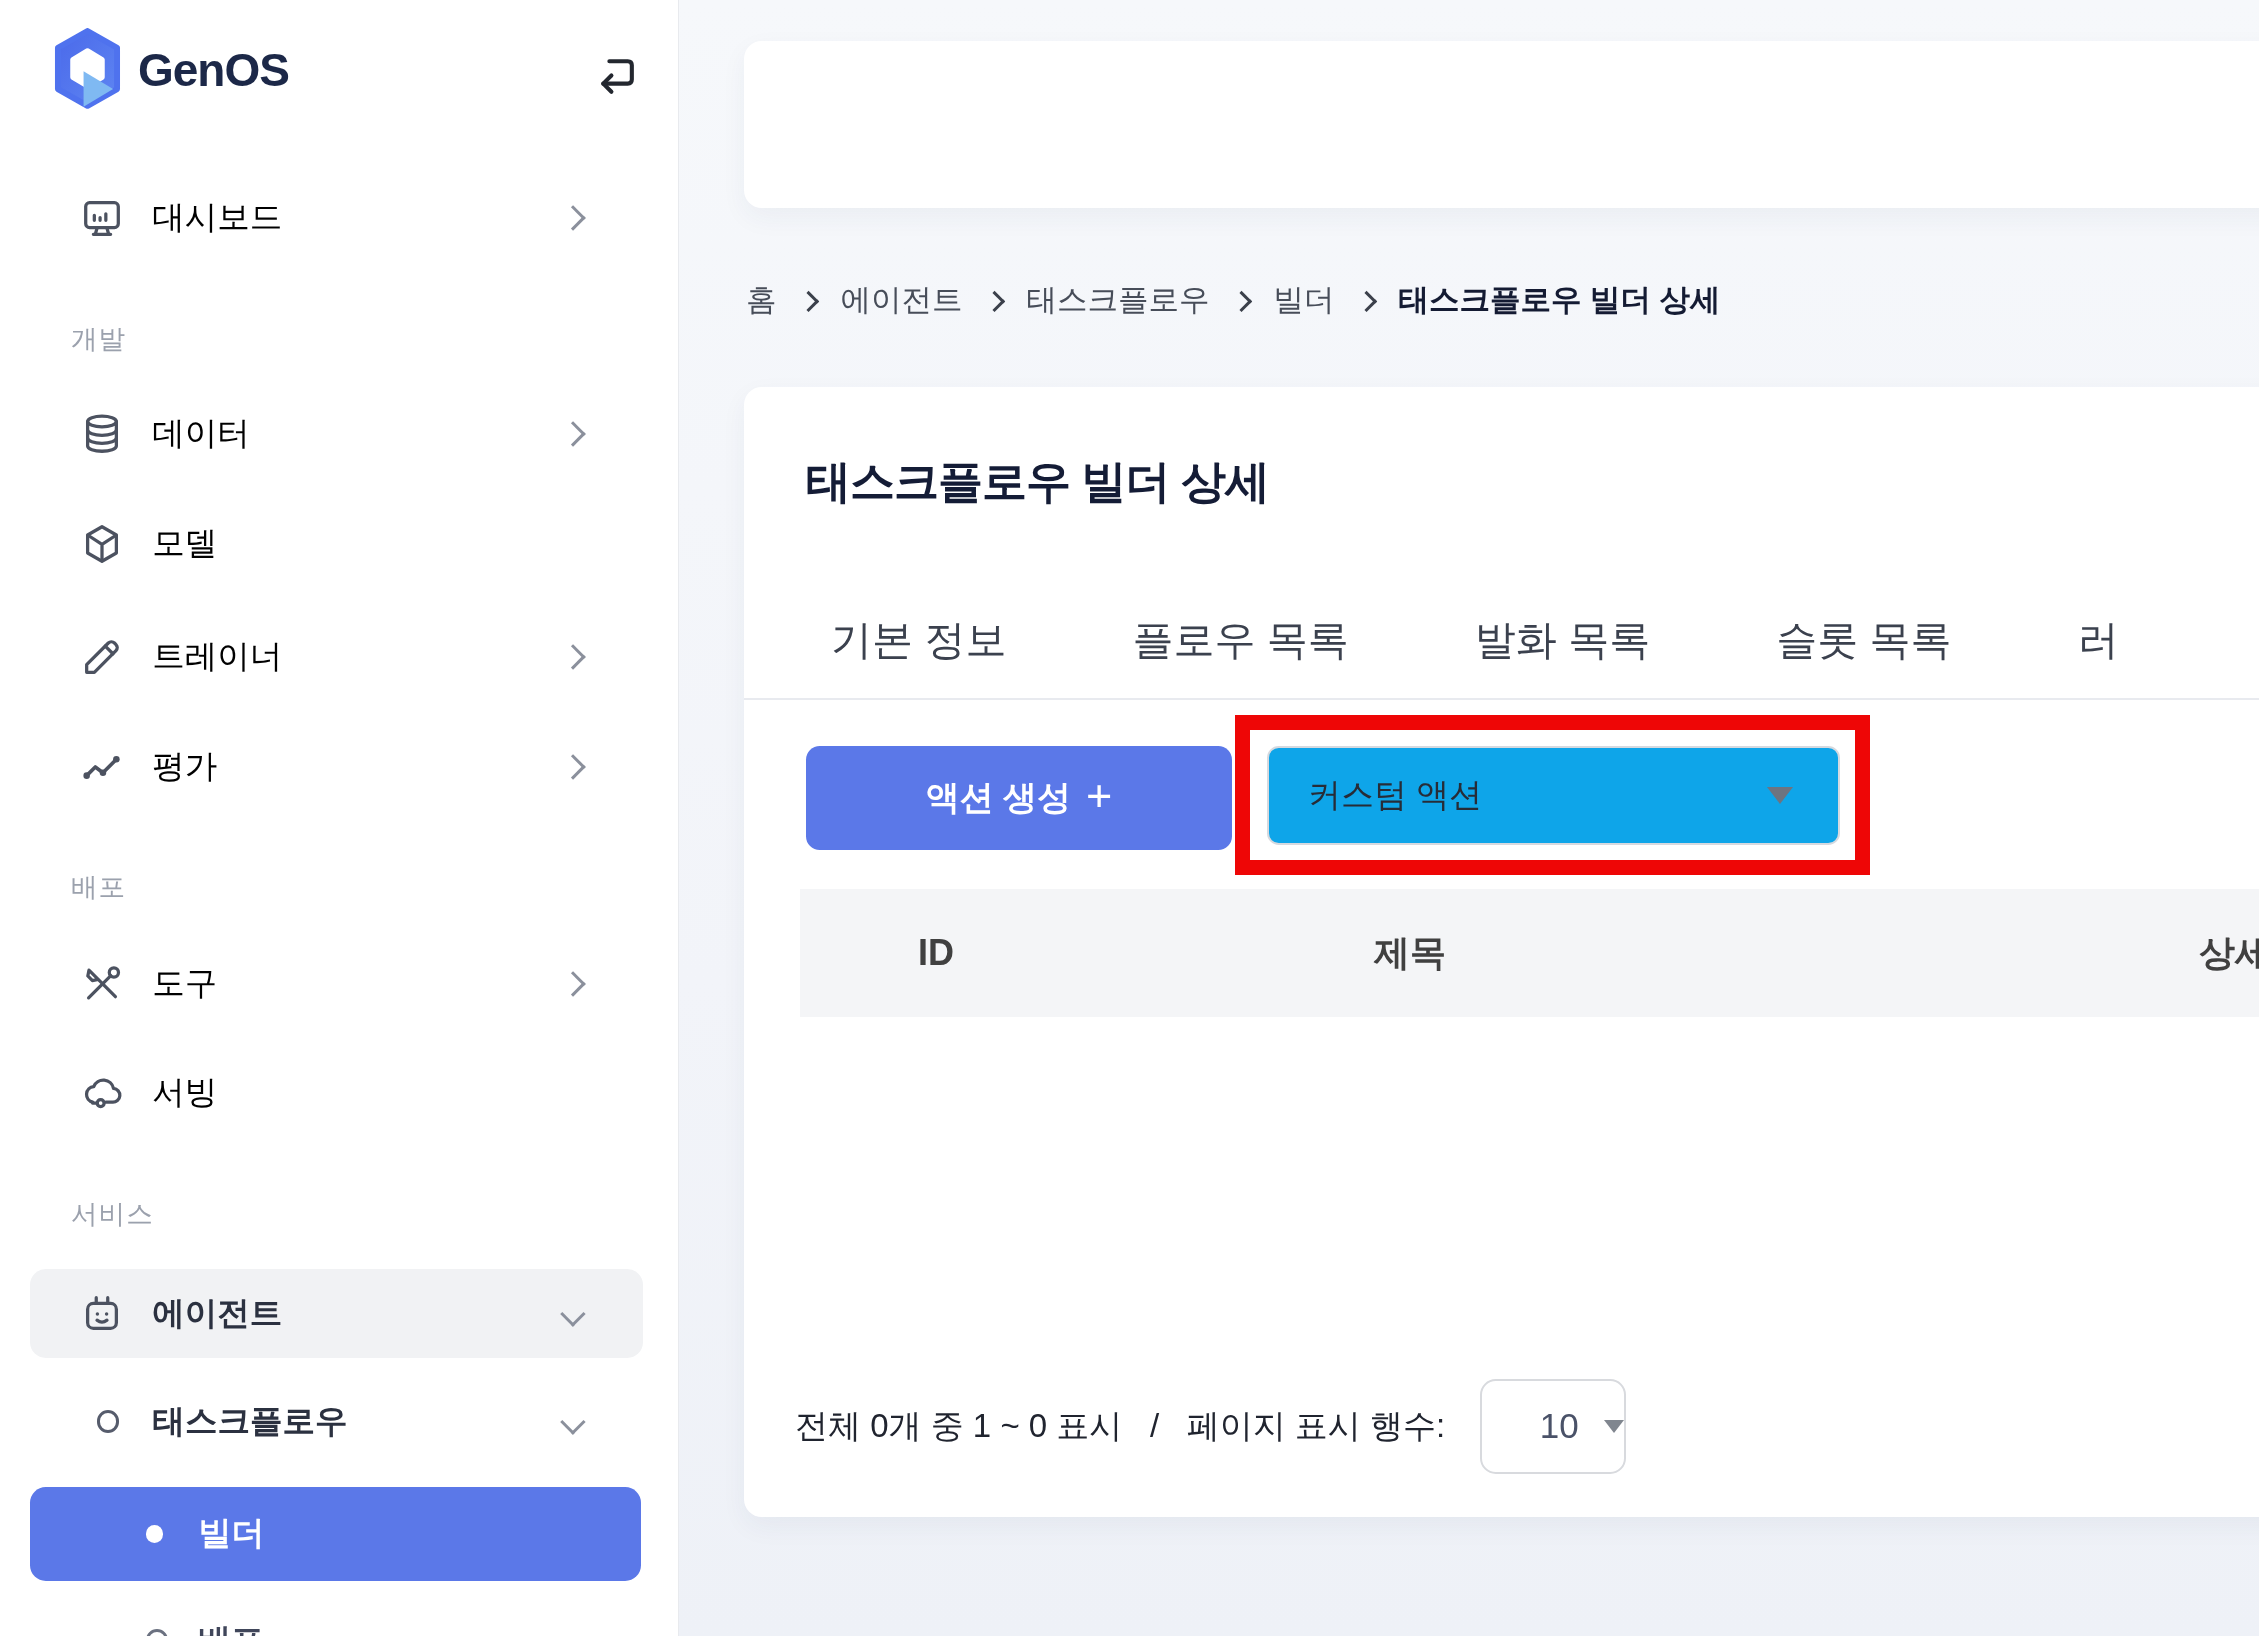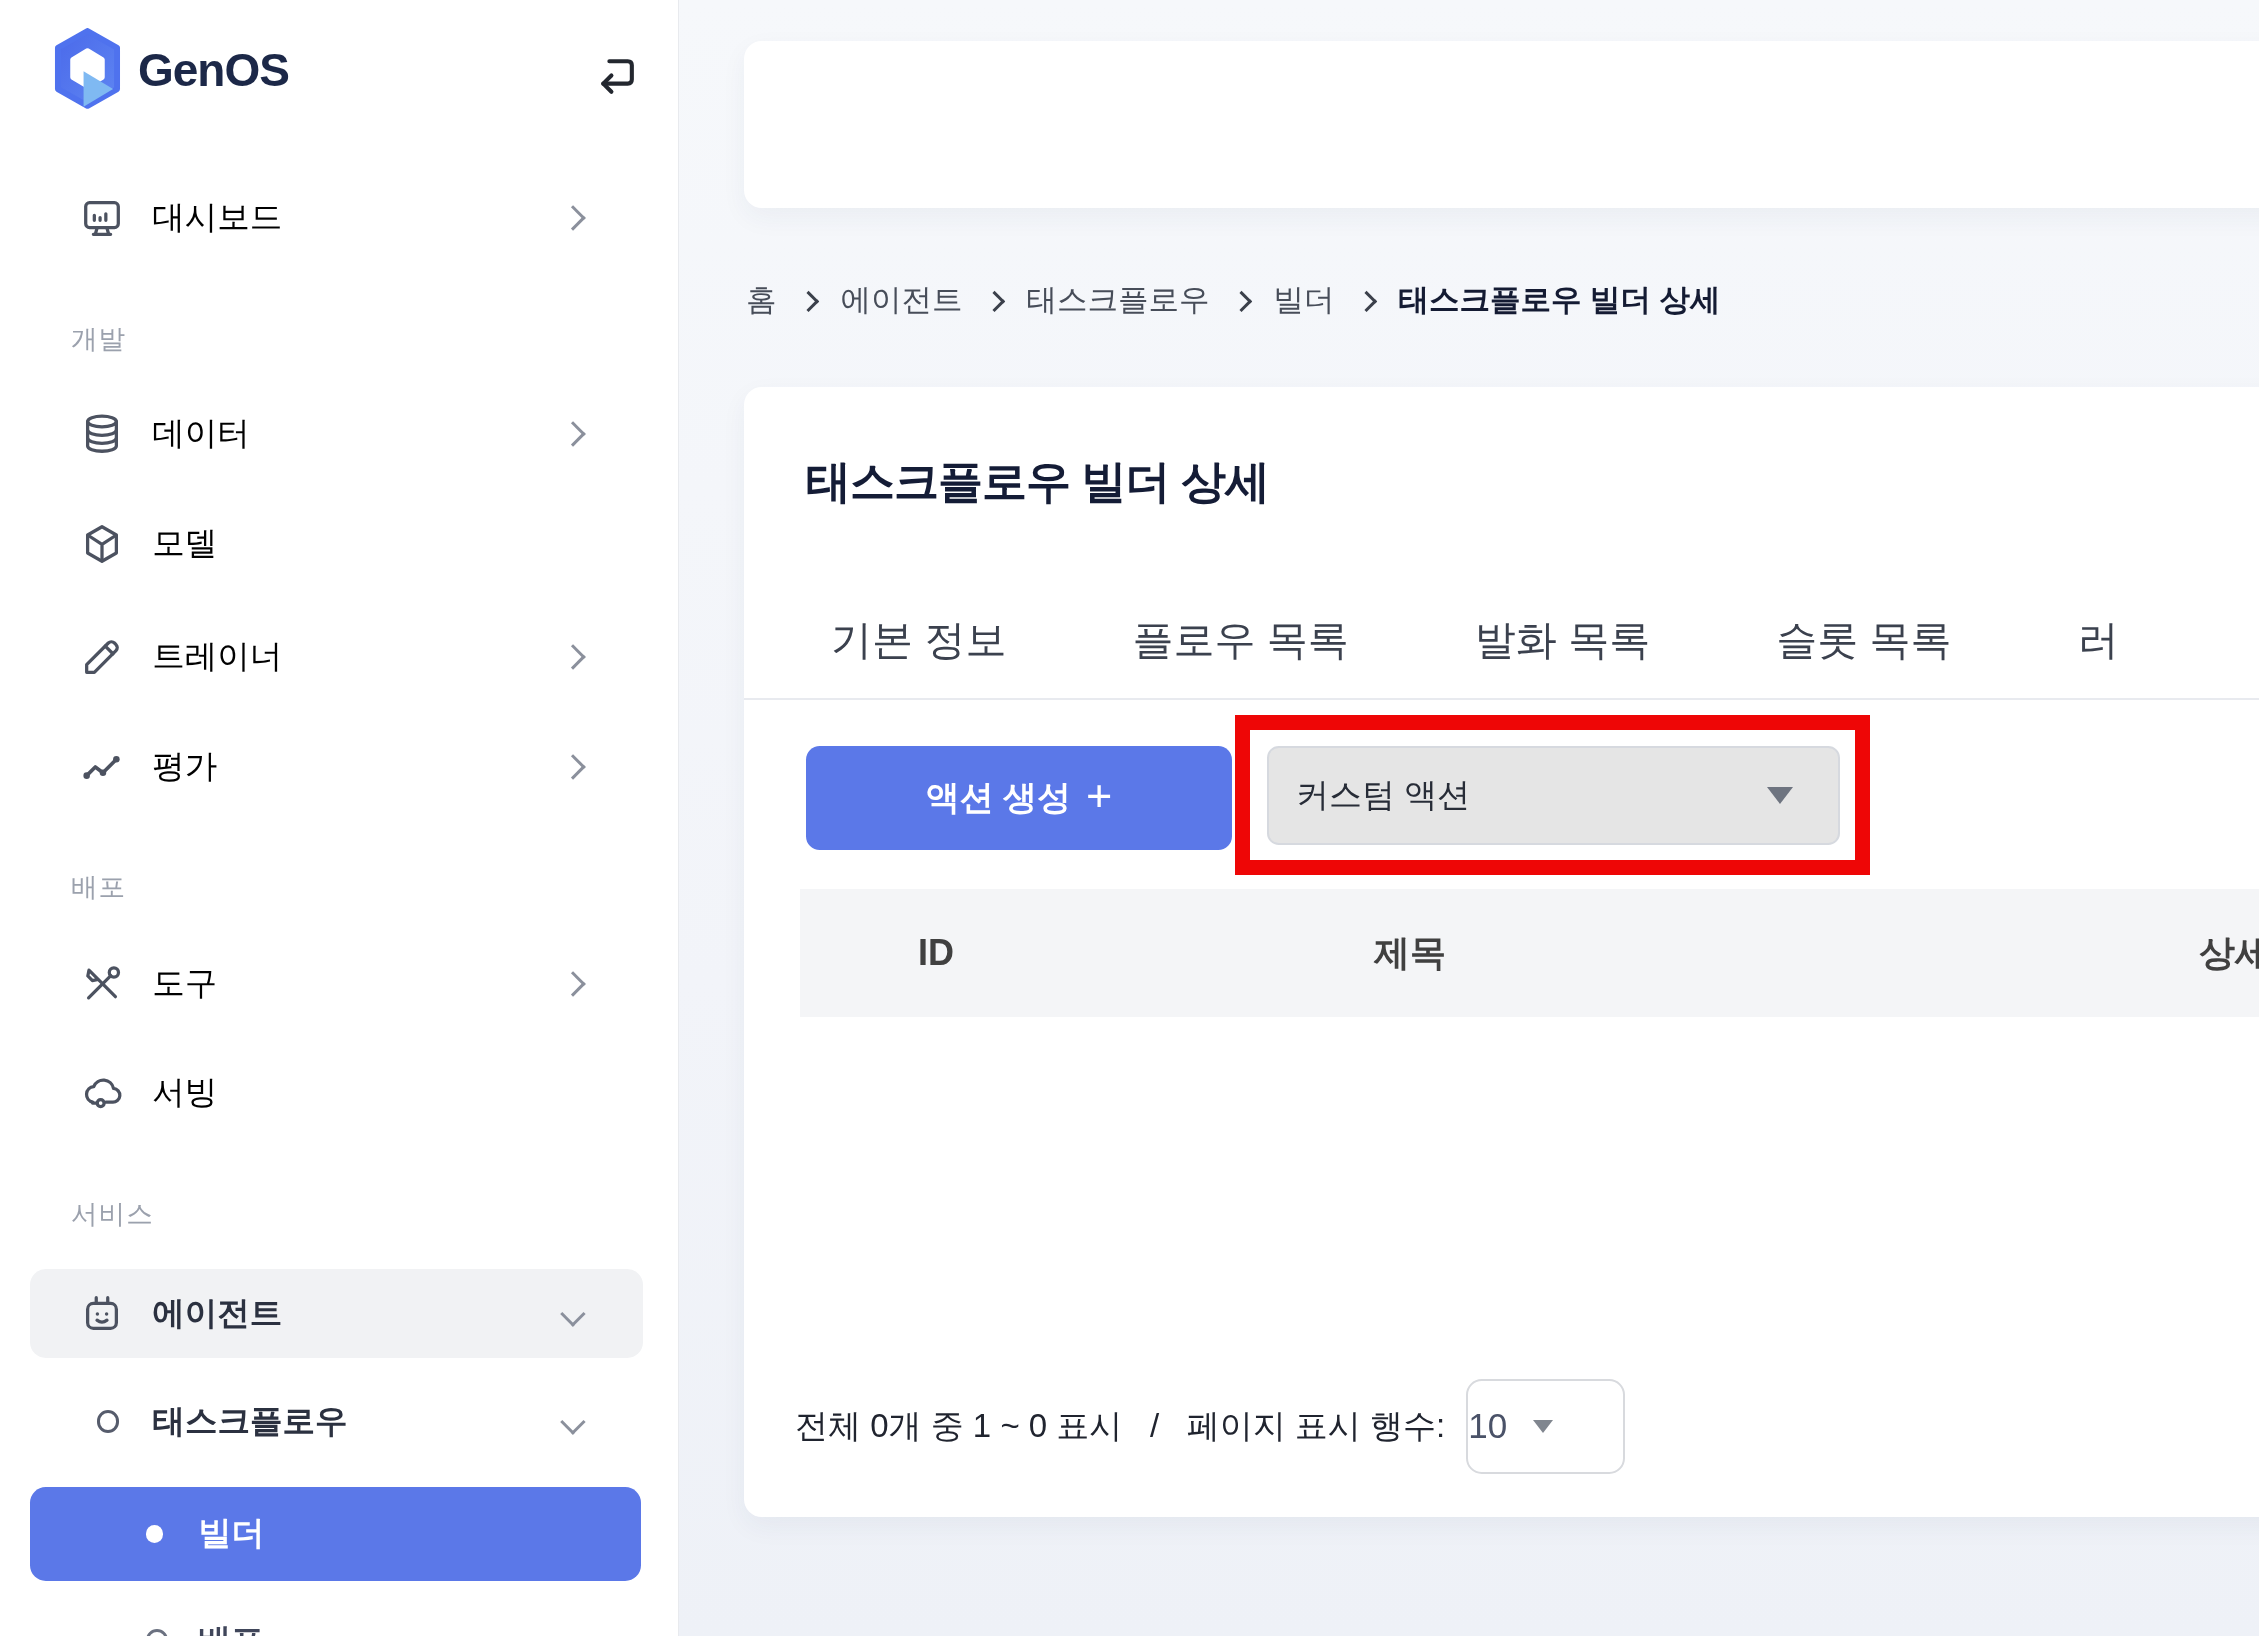--- a/index.html
+++ b/index.html
@@ -41,30 +41,30 @@
   .crumb-sep{display:inline-block;width:11.8px;height:11.8px;border-style:solid;border-color:#3b404b;border-width:0 3px 3px 0;transform:rotate(-45deg);margin-top:2px}
   .crumb.current{font-weight:700;color:#141b33;cursor:default}
   .main-card{position:absolute;left:744px;top:387px;width:1556px;height:1130px;background:#ffffff;border-radius:17.7px;box-shadow:0 9.9px 25.6px rgba(35,55,105,.05)}
   .page-title{position:absolute;left:62px;top:35px;font-size:45px;font-weight:700;color:#141c36;letter-spacing:-1px}
   .tabs{position:absolute;left:0;top:195px;width:1576px;height:118px;border-bottom:2px solid #e8eaef;display:flex;align-items:center;padding-left:87px;gap:126px;box-sizing:border-box}
   .tab{height:100%;display:flex;align-items:center;font-size:41px;color:#3b414e;position:relative;cursor:pointer;white-space:nowrap}
   .tab.active{color:#4a6cf2;font-weight:500}
   .tab.active::after{content:"";position:absolute;left:50%;transform:translateX(-50%);bottom:-5.9px;width:276px;height:9.9px;border-radius:3.9px;background:#5b78e8}
   .create-btn{position:absolute;left:62px;top:359px;width:426px;height:104px;border:none;border-radius:13.8px;background:#5b78e8;color:#ffffff;font-size:34px;font-weight:600;display:flex;align-items:center;justify-content:center;gap:15px;cursor:pointer;font-family:inherit}
   .plus-glyph{font-size:45px;font-weight:300;margin-top:-3.9px}
-  .filter-dd{position:absolute;left:523px;top:359px;width:573px;height:99px;background:#e5e5e5;border:2px solid #d6d9df;border-radius:11.8px;display:flex;align-items:center;padding:0 45px 0 27px;box-sizing:border-box;cursor:pointer}
+  .filter-dd{position:absolute;left:523px;top:359px;width:573px;height:99px;background:#0ea5e9;border:2px solid #d6d9df;border-radius:11.8px;display:flex;align-items:center;padding:0 45px 0 39px;box-sizing:border-box;cursor:pointer}
   .filter-value{font-size:33px;color:#272c37}
   .caret-down{margin-left:auto;width:0;height:0;border-left:13.8px solid transparent;border-right:13.8px solid transparent;border-top:17.7px solid #6e7480}
   .red-box{position:absolute;left:491px;top:328px;width:635px;height:160px;border:15.8px solid #ee0606;box-sizing:border-box;z-index:9;pointer-events:none}
   .thead{position:absolute;left:56px;top:502px;width:1500px;height:128px;background:#f4f5f7}
   .th{position:absolute;top:0;height:128px;display:flex;align-items:center;font-size:36px;font-weight:700;color:#404040}
   .th.c1{left:118px}.th.c2{left:574px}.th.c3{left:1399px}
   .pagination{position:absolute;left:51px;top:980px;height:118px;display:flex;align-items:center;font-size:33px;color:#20242f}
   .pg-sep{margin:0 27.6px}
-  .rows-select{margin-left:21px;width:159px;height:95px;border:2px solid #d8dade;border-radius:15.8px;background:#ffffff;display:flex;align-items:center;justify-content:flex-start;gap:25.6px;cursor:pointer;box-sizing:border-box}
+  .rows-select{margin-left:35px;width:146px;height:95px;border:2px solid #d8dade;border-radius:15.8px;background:#ffffff;display:flex;align-items:center;justify-content:flex-end;gap:25.6px;cursor:pointer;box-sizing:border-box}
   .rows-value{font-size:35px;color:#4a5268}
   .caret-down.small{margin-left:0;border-left-width:10.8px;border-right-width:10.8px;border-top-width:13.8px;border-top-color:#80868f}
 </style>
 </head>
 <body>
 
 <aside class="sidebar">
   <span class="logo-mark">
     <svg viewBox="0 0 70 84">
       <defs>

